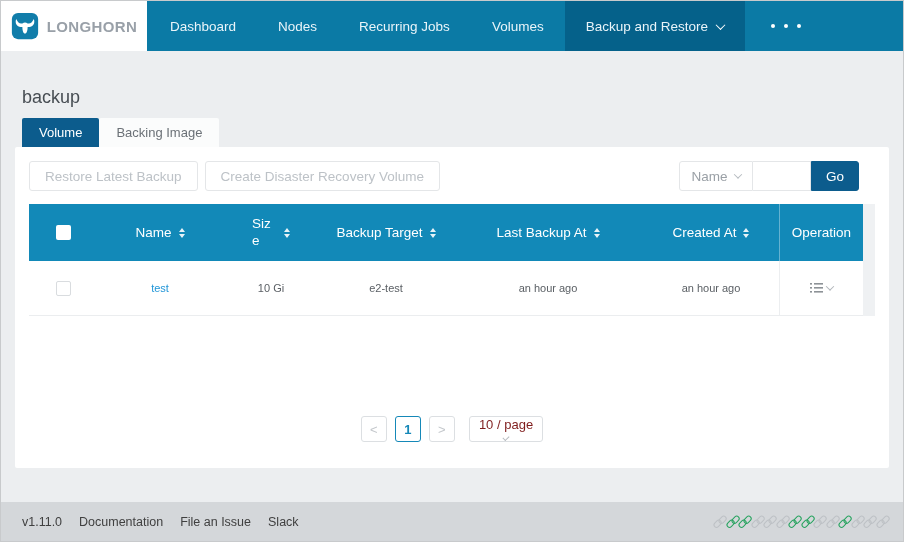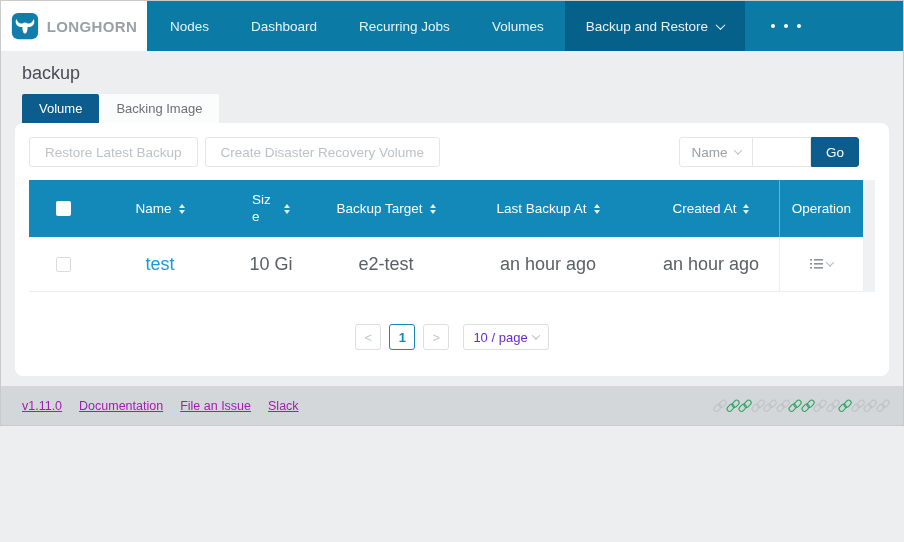--- a/index.html
+++ b/index.html
@@ -1,77 +1,77 @@
 <!DOCTYPE html>
 <html><head>
 <meta charset="utf-8">
 <style>
   * { margin:0; padding:0; box-sizing:border-box; font-family:"Liberation Sans", sans-serif; }
   html,body { width:904px; height:542px; overflow:hidden; background:#eceef0; }
-  .frame { width:904px; height:426px; border:1px solid #c8cacc; display:flex; flex-direction:column; }
+  .frame { width:904px; height:542px; border:1px solid #c8cacc; display:flex; flex-direction:column;gap:24px; }
 
   
   .navbar { height:50px; background:#0b7aa5; display:flex; align-items:stretch; flex:0 0 50px; }
   .brand { width:146px; background:#fff; display:flex; align-items:center; justify-content:center; gap:8px; cursor:pointer; }
   .logo svg { width:28px; height:28px; display:block; }
   .brand-text { font-size:15px; font-weight:bold; color:#99a0a8; letter-spacing:.4px; }
   .nav-items { display:flex; align-items:stretch; margin-left:2px; }
   .nav-item { display:flex; align-items:center; padding:0 21px; color:#e9f4f9; font-size:13.5px; cursor:pointer; white-space:nowrap; }
   .nav-item.active { background:#05618a; gap:9px; }
   .chev { width:7px; height:7px; border-left:1.8px solid #fff; border-bottom:1.8px solid #fff; transform:rotate(-45deg) translate(1px,-1px); display:inline-block; }
   .nav-more { display:flex; align-items:center; gap:9px; padding:0 26px; cursor:pointer; }
   .dot { width:4px; height:4px; border-radius:50%; background:#fff; }
 
   
   .page { flex:1; padding:10px 14px 0; display:flex; flex-direction:column; background:#eceef0; overflow:hidden; }
   .page-title { font-size:18px; font-weight:400; color:#474d53; margin:2px 0 10px 7px; }
   .tabs { display:flex; margin-left:7px;align-items:flex-end; }
   .tab { height:29px; padding:0 17px; display:flex; align-items:center; font-size:13px; background:#fbfcfc; color:#6b7177; cursor:pointer; border-radius:2px 2px 0 0; }
   .tab.active { background:#0c5c8d; color:#fff; }
 
-  .card { background:#fff; flex:1; margin-bottom:10px; padding:14px; display:flex; flex-direction:column; border-radius:8px; }
+  .card { background:#fff; flex:1; margin-bottom:10px; padding:14px; display:flex; flex-direction:column; border-radius:2px; }
   .toolbar { display:flex; align-items:center; flex:0 0 30px; }
   .btn { height:30px; padding:0 15px; font-size:13.5px; border-radius:3px; border:1px solid transparent; cursor:pointer; font-family:inherit; }
   .btn.disabled { background:#fff; border-color:#e4e6e8; color:#bdc2c7; cursor:not-allowed; margin-right:7px; }
   .btn.primary { background:#0c5c8d; border-color:#0c5c8d; color:#fff; }
   .filter-group { margin-left:auto; margin-right:16px; display:flex; height:30px; }
   .select { width:74px; border:1px solid #e4e6e8; background:#fff; display:flex; align-items:center; justify-content:center; gap:7px; color:#9aa0a6; font-size:13.5px; border-radius:3px 0 0 3px; cursor:pointer; }
   .select-chev { width:6px; height:6px; border-left:1.4px solid #b6bbc0; border-bottom:1.4px solid #b6bbc0; transform:rotate(-45deg) translate(1px,-1px); }
   .search-input { width:58px; border:1px solid #e4e6e8; border-left:none; padding:0 7px; font-size:13px; color:#4a4f54; outline:none; }
   .btn.go { width:48px; padding:0; border-radius:0 3px 3px 0; }
 
   
   .tbl-wrap { display:flex; margin-top:13px; }
   .tbl { display:grid; grid-template-columns:68px 126px 96px 134px 190px 136px 84px; }
   .th { background:#1289b8; color:#fff; min-height:57px; display:flex; align-items:center; justify-content:center; font-size:13.5px; cursor:pointer; }
   .th.op { border-left:1px solid rgba(255,255,255,.35); cursor:default; }
   .sorter { display:inline-flex; flex-direction:column; gap:2px; margin-left:7px; }
   .caret-up { width:0; height:0; border-left:3.5px solid transparent; border-right:3.5px solid transparent; border-bottom:4.5px solid rgba(255,255,255,.9); }
   .caret-down { width:0; height:0; border-left:3.5px solid transparent; border-right:3.5px solid transparent; border-top:4.5px solid rgba(255,255,255,.9); }
   .w-narrow { display:inline-block; width:25px; word-break:break-all; text-align:left; line-height:1.25; }
-  .td { height:55px; display:flex; align-items:center; justify-content:center; font-size:18px; color:#5b6065; border-bottom:1px solid #ebedef; background:#fff; }
+  .td { height:55px; display:flex; align-items:center; justify-content:center; font-size:11px; color:#5b6065; border-bottom:1px solid #ebedef; background:#fff; }
   .td.op { border-left:1px solid #eceef0; cursor:pointer; }
   .gutter { width:14px; background:#eff1f3; height:112px; }
   .cb { width:15px; height:15px; border-radius:2px; cursor:pointer; }
   .cb.hdr { background:#fff; }
   .cb.row { background:#fff; border:1px solid #d9dcdf; }
   .link { color:#2196d8; cursor:pointer; }
   .op-btn { display:flex; align-items:center; gap:4px; color:#8d9297; }
   .op-chev { width:6px; height:6px; border-left:1.4px solid #b0b5ba; border-bottom:1.4px solid #b0b5ba; transform:rotate(-45deg) translate(1px,-1px); }
 
   
   .pagination { margin-top:auto; align-self:center; display:flex; align-items:center; gap:8px; margin-bottom:12px; font-size:13px; }
   .pg-btn { width:26px; height:26px; border:1px solid #dcdfe2; border-radius:3px; background:#fff; display:flex; align-items:center; justify-content:center; color:#c3c7cb; cursor:pointer; }
   .pg-btn.current { border-color:#1588b8; color:#1588b8; font-weight:bold; }
-  .pg-size { height:26px; padding:0 9px; border:1px solid #dcdfe2; border-radius:3px; background:#fff; display:flex; align-items:center; gap:5px; color:#6d28d9; margin-left:6px; cursor:pointer; }
+  .pg-size { height:26px; padding:0 9px; border:1px solid #dcdfe2; border-radius:3px; background:#fff; display:flex; align-items:center; gap:5px; color:#7f1d1d; margin-left:6px; cursor:pointer;flex-direction:column; }
 
   
   .footer { flex:0 0 39px; background:#d4d7da; display:flex; align-items:center; padding:0 14px; font-size:12.5px; }
   .f-left { display:flex; gap:17px; margin-left:7px; align-items:center; }
-  .f-link { color:#a21caf; cursor:pointer; white-space:nowrap;text-decoration:underline; }
+  .f-link { color:#404040; cursor:pointer; white-space:nowrap; }
   .f-right { margin-left:auto; display:flex; align-items:center; }
   .chain { width:12.5px; height:12px; position:relative; display:inline-block; }
   .chain::before, .chain::after { content:""; position:absolute; width:6.5px; height:3.5px; border:1.6px solid currentColor; border-radius:3px; transform:rotate(-45deg); }
   .chain::before { left:-1px; top:5px; }
   .chain::after { left:4px; top:1.5px; }
   .chain[data-state="on"] { color:#27a35f; }
   .chain[data-state="off"] { color:#bdc1c5; }
 </style>
 </head>
 <body>
@@ -82,22 +82,22 @@
     <div class="brand">
       <span class="logo">
         <svg viewBox="0 0 32 32" xmlns="http://www.w3.org/2000/svg">
           <rect x="1" y="1" width="30" height="30" rx="7" fill="#117daa"></rect>
           <path fill="#fff" d="M6 8 C4 13 7 17 11 17 L13 17 C13 21 14 24.5 16 24.5 C18 24.5 19 21 19 17 L21 17 C25 17 28 13 26 8 C24 12 22 14 19 13 C18 12.5 17 12 16 12 C15 12 14 12.5 13 13 C10 14 8 12 6 8 Z"></path>
         </svg>
       </span>
       <span class="brand-text">LONGHORN</span>
     </div>
     <nav class="nav-items">
+      <a class="nav-item">Dashboard</a>
       <a class="nav-item">Nodes</a>
-      <a class="nav-item">Dashboard</a>
       <a class="nav-item">Recurring Jobs</a>
       <a class="nav-item">Volumes</a>
       <a class="nav-item active">
         <span>Backup and Restore</span>
         <span class="chev"></span>
       </a>
       <a class="nav-more">
         <span class="dot"></span>
         <span class="dot"></span>
         <span class="dot"></span>

